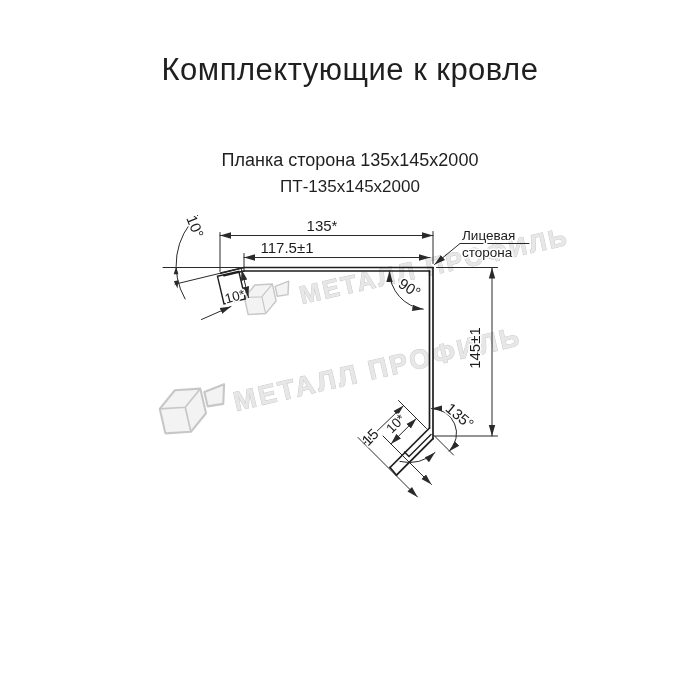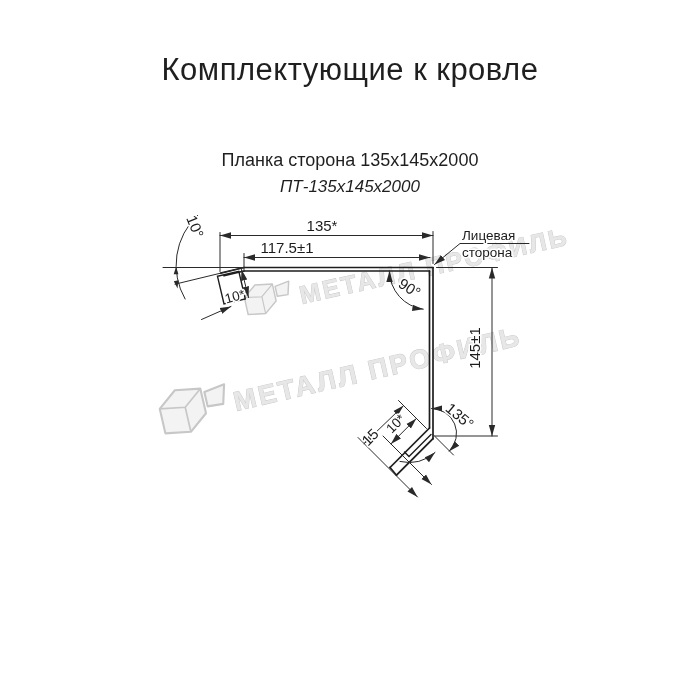--- a/index.html
+++ b/index.html
@@ -3,21 +3,21 @@
 <meta charset="utf-8">
 <style>
   html,body{margin:0;padding:0;background:#fff;}
   #page{position:relative;width:700px;height:652px;background:#ffffff;overflow:hidden;
         font-family:"Liberation Sans", sans-serif;color:#1d1d1d;}
   .page-title{position:absolute;left:0;top:52px;width:700px;text-align:center;
         font-size:31px;font-weight:400;color:#1f1f1f;margin:0;letter-spacing:0.5px;}
   .sub1{position:absolute;left:0;top:150px;width:700px;text-align:center;
         font-size:18px;color:#1f1f1f;}
   .sub2{position:absolute;left:0;top:177px;width:700px;text-align:center;
-        font-size:17px;color:#1f1f1f;font-style:italic;}
+        font-size:17px;color:#1f1f1f;}
   svg{position:absolute;left:0;top:0;}
   .thick{stroke:#1d1d1d;stroke-width:1.7;fill:none;stroke-linecap:round;}
   .med{stroke:#1d1d1d;stroke-width:1.4;fill:none;stroke-linecap:round;}
   .thin{stroke:#2a2a2a;stroke-width:1;fill:none;stroke-linecap:round;}
   .arrfill{fill:#2a2a2a;stroke:none;}
   .dimtext{font-family:"Liberation Sans",sans-serif;font-size:15px;fill:#1c1c1c;
         paint-order:stroke;stroke:#ffffff;stroke-width:3px;stroke-linejoin:round;}
   .dimtext-sm{font-family:"Liberation Sans",sans-serif;font-size:13.5px;fill:#1c1c1c;
         paint-order:stroke;stroke:#ffffff;stroke-width:3px;stroke-linejoin:round;}
   .wm-text{font-family:"Liberation Sans",sans-serif;font-weight:bold;fill:#e7e7e7;

